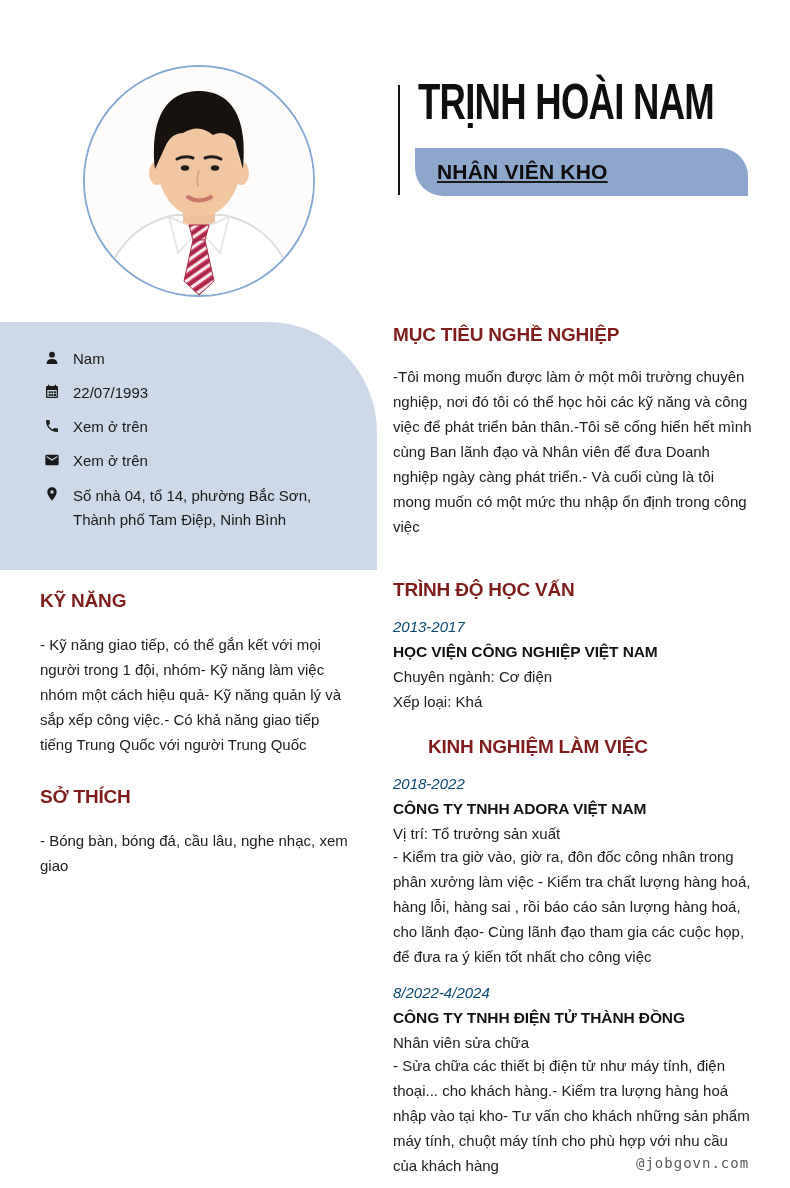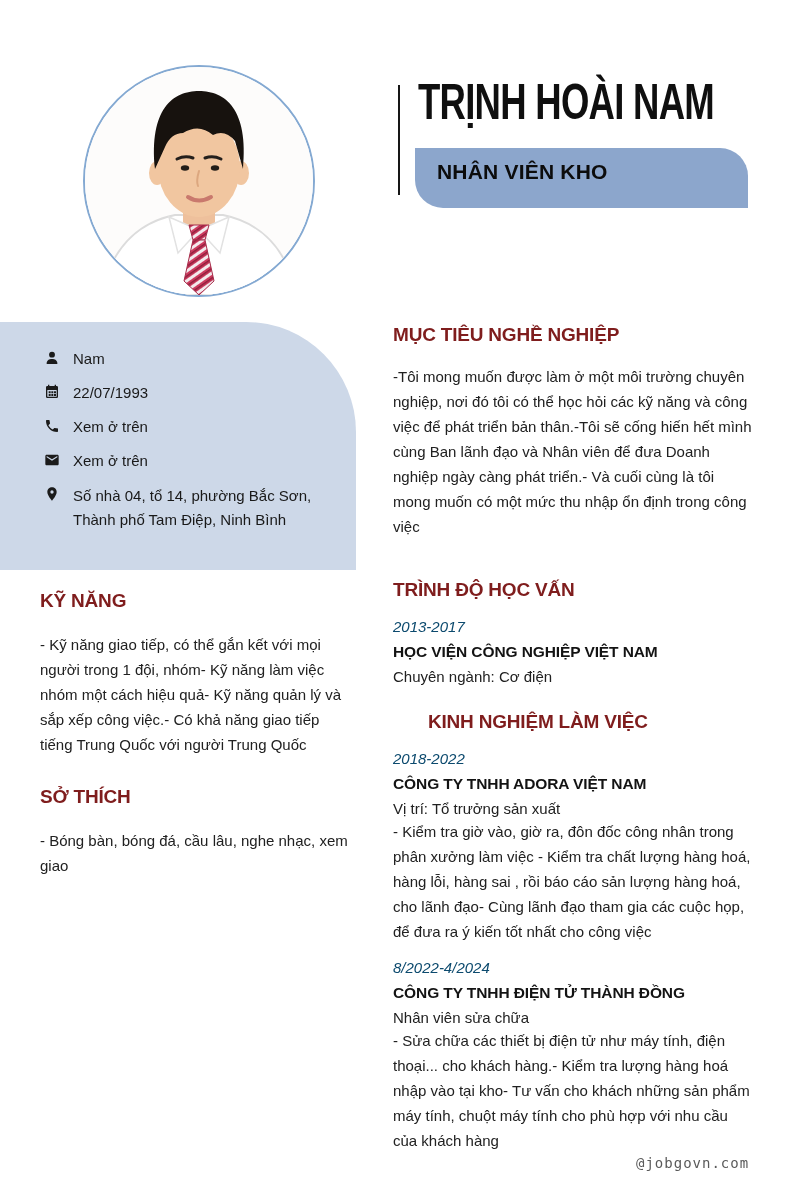--- a/index.html
+++ b/index.html
@@ -13,31 +13,31 @@
     border-radius:50%;border:2px solid #84a9d2;background:#fff;overflow:hidden;
   }
   
   .accent-line{position:absolute;left:398px;top:85px;width:2px;height:110px;background:#161616;}
   .name{
     position:absolute;left:418px;top:76px;margin:0;white-space:nowrap;
     font-size:50px;font-weight:700;letter-spacing:-1px;color:#0f0f0f;
     transform:scaleX(.73);transform-origin:left top;line-height:1.05;
   }
   .band{
-    position:absolute;left:415px;top:148px;width:333px;height:60px;
-    background:#8ca6cc;border-radius:0 28px 0 28px;
+    position:absolute;left:415px;top:148px;width:333px;height:48px;
+    background:#8ca6cc;border-radius:0 28px 0 28px;text-decoration:underline;
   }
   .band-label{
     margin:0;padding-left:22px;line-height:48px;font-size:21px;font-weight:700;
     color:#0c0c0c;letter-spacing:.2px;
   }
   
   .panel{
     position:absolute;left:0;top:322px;width:356px;height:248px;
-    background:#cdd8e8;border-radius:0 110px 0 0;
+    background:#cdd8e8;border-radius:0 110px 0 0;padding-left:21px;
   }
   .contact{position:absolute;left:44px;top:26px;width:290px;}
   .contact-row{display:flex;align-items:flex-start;margin-bottom:13px;}
   .contact-row .ic{flex:0 0 16px;width:16px;height:16px;margin-top:2px;}
   .contact-row .txt{margin-left:13px;font-size:15px;line-height:21px;color:#191919;max-width:258px;}
   .contact-row.address .txt{line-height:24px;}
   
   .left-col{position:absolute;left:40px;top:588px;width:316px;}
   .right-col{position:absolute;left:393px;top:322px;width:362px;}
   h3.sec{font-size:19px;font-weight:700;color:#7f1d1d;margin:0;letter-spacing:-.2px;line-height:26px;}
@@ -158,20 +158,21 @@
 <div class="right-col">
 
   <h3 class="sec obj-title">MỤC TIÊU NGHỀ NGHIỆP</h3>
   <p class="body">-Tôi mong muốn được làm ở một môi trường chuyên nghiệp, nơi đó tôi có thể học hỏi các kỹ năng và công việc để phát triển bản thân.-Tôi sẽ cống hiến hết mình cùng Ban lãnh đạo và Nhân viên để đưa Doanh nghiệp ngày càng phát triển.- Và cuối cùng là tôi mong muốn có một mức thu nhập ổn định trong công việc</p>
 
   <h3 class="sec edu-title">TRÌNH ĐỘ HỌC VẤN</h3>
   <div>
     <div class="period">2013-2017</div>
     <div class="org">HỌC VIỆN CÔNG NGHIỆP VIỆT NAM</div>
     <div class="role">Chuyên ngành: Cơ điện</div>
+    <div class="role">Xếp loại: Khá</div>
   </div>
 
   <h3 class="sec exp-title">KINH NGHIỆM LÀM VIỆC</h3>
 
   <div>
     <div class="period">2018-2022</div>
     <div class="org">CÔNG TY TNHH ADORA VIỆT NAM</div>
     <div class="role">Vị trí: Tổ trưởng sản xuất</div>
     <p class="body details">- Kiểm tra giờ vào, giờ ra, đôn đốc công nhân trong phân xưởng làm việc - Kiểm tra chất lượng hàng hoá, hàng lỗi, hàng sai , rồi báo cáo sản lượng hàng hoá, cho lãnh đạo- Cùng lãnh đạo tham gia các cuộc họp, để đưa ra ý kiến tốt nhất cho công việc</p>
   </div>

